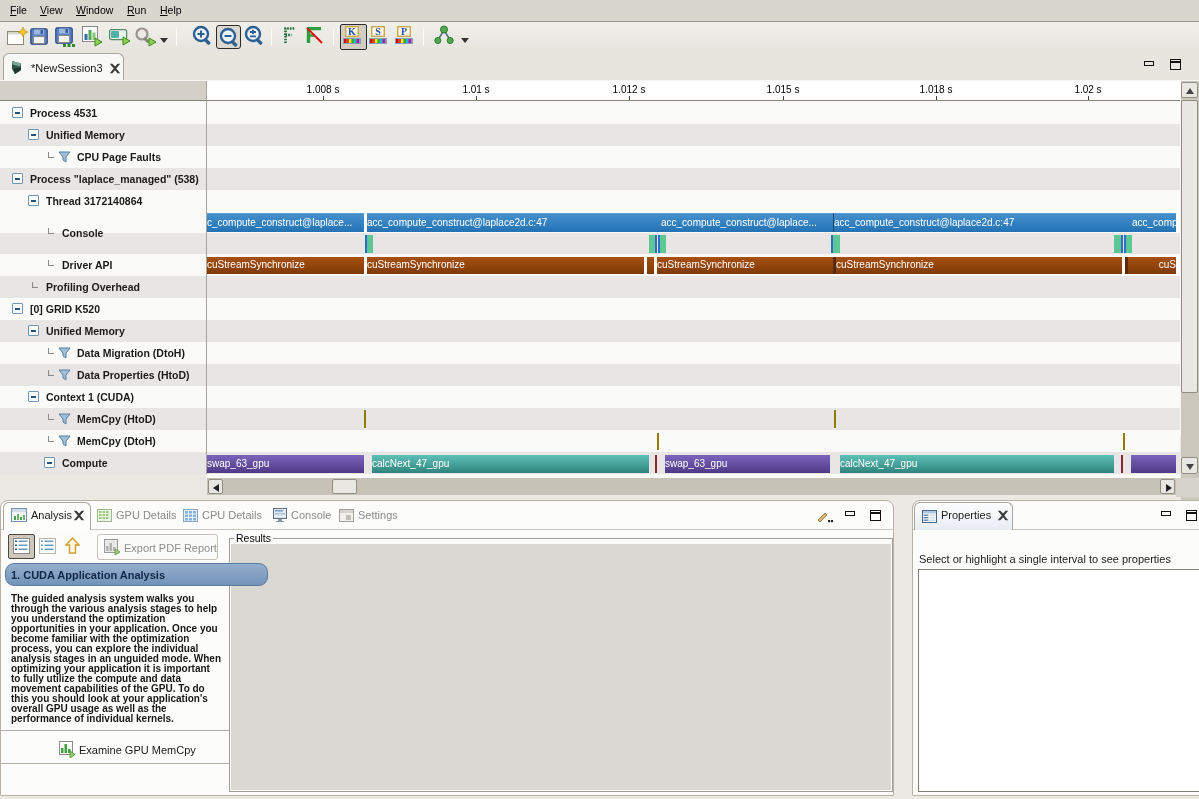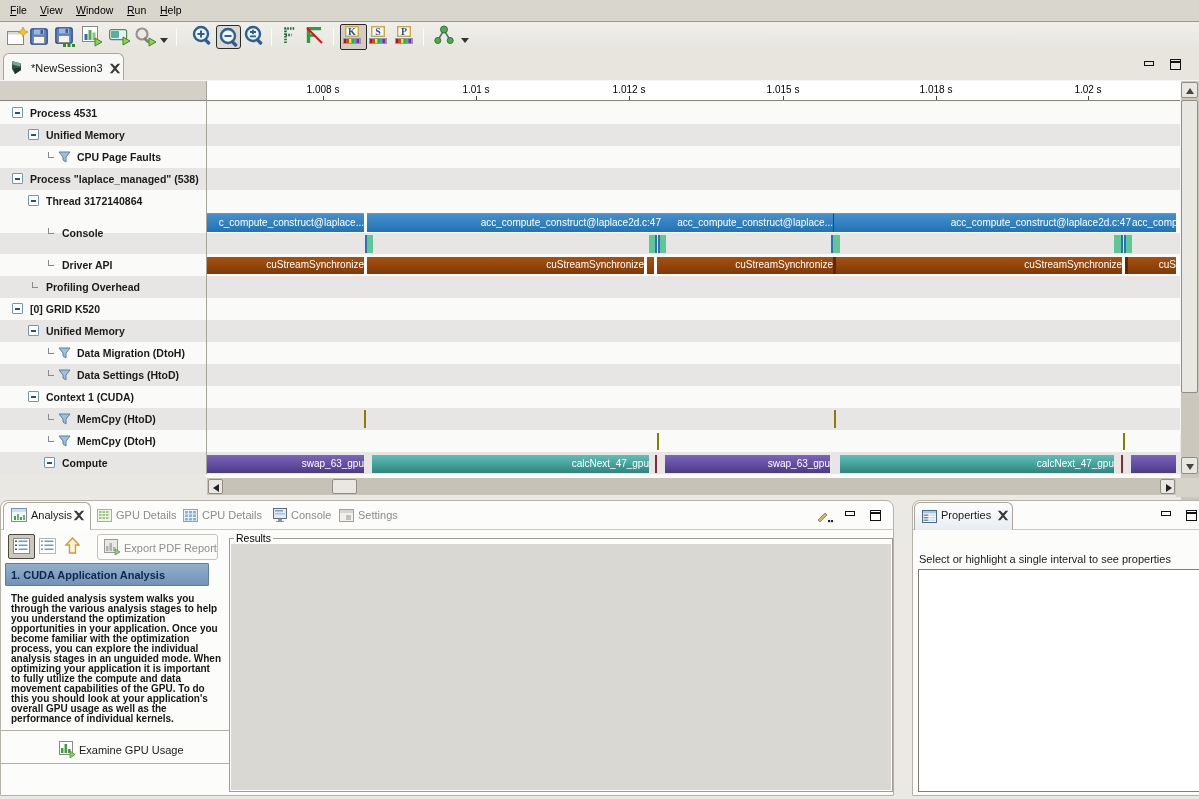--- a/index.html
+++ b/index.html
@@ -24,21 +24,21 @@
 .rlab{position:absolute;top:3px;font-size:10px;color:#000}
 .rtick{position:absolute;bottom:0;width:1px;height:4px;background:#444}
 .row{position:absolute;left:0;width:1180px}
 .rowL{background:#fafaf9}
 .rowD{background:#e7e6e4}
 #vline{position:absolute;left:206px;top:1px;width:1px;height:393px;background:#a8a49a}
 .tlab{position:absolute;font-size:10.5px;font-weight:bold;color:#1a1a1a;white-space:nowrap}
 .elbow{position:absolute;width:6px;height:6px;border-left:1.5px solid #8a8a8a;border-bottom:1.5px solid #8a8a8a}
 .minus{position:absolute;width:11px;height:11px;background:#fff;border:1px solid #7196b6;border-radius:1px}
 .minus:after{content:"";position:absolute;left:2px;top:4px;width:5px;height:1.5px;background:#27517f}
-.bar{position:absolute;font-size:10px;color:#fff;text-align:right;white-space:nowrap;overflow:hidden}
+.bar{position:absolute;font-size:10px;color:#fff;text-align:left;white-space:nowrap;overflow:hidden}
 .bblue{background:linear-gradient(#4590cd,#2272b4);border-top:1px solid #5b9dd4}
 .bbrown{background:linear-gradient(#a8500f,#7e3a07)}
 .bpurp{background:linear-gradient(#7c64bd,#4d3a86)}
 .bteal{background:linear-gradient(#5fc0b8,#2f847d)}
 
 .sbtn{position:absolute;background:#e9e7e1;border:1px solid #918d83;border-radius:2px}
 .tri{position:absolute;width:0;height:0}
 #vscroll{position:absolute;left:1181px;top:1px;width:18px;height:494px;background:#cbc7bd}
 #hscroll{position:absolute;left:207px;top:398px;width:969px;height:17px;background:#c6c2b8}
 
@@ -251,21 +251,21 @@
     <span class="tlab" style="left:46px;top:245px">Unified Memory</span>
   <span class="elbow" style="left:48px;top:268px"></span>
     <svg class="icon" style="left:58px;top:267px" width="13" height="12">
       <path d="M1 1 H12 L8 6 V11 L5 9 V6 Z" fill="#9fc0dd" stroke="#5c7f9e" stroke-width="1"></path>
     </svg>
     <span class="tlab" style="left:77px;top:267px">Data Migration (DtoH)</span>
   <span class="elbow" style="left:48px;top:290px"></span>
     <svg class="icon" style="left:58px;top:289px" width="13" height="12">
       <path d="M1 1 H12 L8 6 V11 L5 9 V6 Z" fill="#9fc0dd" stroke="#5c7f9e" stroke-width="1"></path>
     </svg>
-    <span class="tlab" style="left:77px;top:289px">Data Settings (HtoD)</span>
+    <span class="tlab" style="left:77px;top:289px">Data Properties (HtoD)</span>
   <span class="minus" style="left:28px;top:311px"></span>
     <span class="tlab" style="left:46px;top:311px">Context 1 (CUDA)</span>
   <span class="elbow" style="left:48px;top:334px"></span>
     <svg class="icon" style="left:58px;top:333px" width="13" height="12">
       <path d="M1 1 H12 L8 6 V11 L5 9 V6 Z" fill="#9fc0dd" stroke="#5c7f9e" stroke-width="1"></path>
     </svg>
     <span class="tlab" style="left:77px;top:333px">MemCpy (HtoD)</span>
   <span class="elbow" style="left:48px;top:356px"></span>
     <svg class="icon" style="left:58px;top:355px" width="13" height="12">
       <path d="M1 1 H12 L8 6 V11 L5 9 V6 Z" fill="#9fc0dd" stroke="#5c7f9e" stroke-width="1"></path>
@@ -444,35 +444,35 @@
         <rect x="9" y="8" width="2.5" height="4"></rect>
       </g>
       <path d="M11 10 L16 13 L11 16 Z" fill="#9ccf70" stroke="#5a9a3a" stroke-width="0.8"></path>
     </svg>
   <span class="abs" style="left:123px;top:41px;font-size:11px;color:#8e8e8c">Export PDF Report</span>
 
   <span class="abs" style="left:233px;top:31px;font-size:10.5px;color:#000;background:#fcfcfb;padding:0 2px;z-index:2">Results</span>
   <div class="abs" style="left:228px;top:37px;width:664px;height:254px;border:1px solid #a19d94"></div>
   <div class="abs" style="left:230px;top:43px;width:660px;height:246px;background:#d9d8d3"></div>
 
-  <div class="abs" style="left:4px;top:62px;width:204px;height:23px;background:linear-gradient(#92afcc,#7392b8);border:1px solid #5a7da3;border-radius:1px">
+  <div class="abs" style="left:4px;top:62px;width:263px;height:23px;background:linear-gradient(#92afcc,#7392b8);border:1px solid #5a7da3;border-radius:9px">
     <span style="position:absolute;left:5px;top:5px;font-size:11px;font-weight:bold;color:#10274a">1. CUDA Application Analysis</span>
   </div>
   <div class="abs" style="left:10px;top:93px;width:213px;font-size:10px;font-weight:bold;line-height:10px;color:#161616">The guided analysis system walks you<br>through the various analysis stages to help<br>you understand the optimization<br>opportunities in your application. Once you<br>become familiar with the optimization<br>process, you can explore the individual<br>analysis stages in an unguided mode. When<br>optimizing your application it is important<br>to fully utilize the compute and data<br>movement capabilities of the GPU. To do<br>this you should look at your application's<br>overall GPU usage as well as the<br>performance of individual kernels.</div>
   <div class="abs" style="left:0;top:229px;width:228px;height:1px;background:#b3afa5"></div>
   <svg class="icon" style="left:58px;top:240px" width="17" height="17">
       <rect x="0.5" y="0.5" width="13" height="13" fill="#fff" stroke="#8a8a88"></rect>
       <g fill="#3fa040">
         <rect x="2" y="7" width="2.5" height="5"></rect>
         <rect x="5.5" y="3" width="2.5" height="9"></rect>
         <rect x="9" y="8" width="2.5" height="4"></rect>
       </g>
       <path d="M11 10 L16 13.5 L11 17 Z" fill="#8fd060" stroke="#4a8a2a" stroke-width="0.8"></path>
     </svg>
-  <span class="abs" style="left:78px;top:243px;font-size:11px;color:#1a1a1a">Examine GPU Usage</span>
+  <span class="abs" style="left:78px;top:243px;font-size:11px;color:#1a1a1a">Examine GPU MemCpy</span>
   <div class="abs" style="left:0;top:262px;width:228px;height:1px;background:#b3afa5"></div>
 </div>
 <div id="properties" class="panel" style="left:912px;top:500px;width:295px;height:296px">
   <div class="abs" style="left:0;top:28px;width:294px;height:1px;background:#cac7c0"></div>
   <div class="abs" style="left:1px;top:1px;width:99px;height:28px;background:linear-gradient(#fdfdfd,#e8edf3);border:1px solid #a9a59b;border-bottom:none;border-radius:6px 6px 0 0"></div>
   <svg class="icon" style="left:9px;top:9px" width="15" height="13">
       <rect x="0.5" y="0.5" width="14" height="12" fill="#fff" stroke="#49698a"></rect>
       <rect x="1" y="1" width="13" height="2.5" fill="#aec6e0"></rect>
       <g fill="#5e87b0">
         <rect x="1.5" y="4.5" width="5" height="1.4"></rect>

